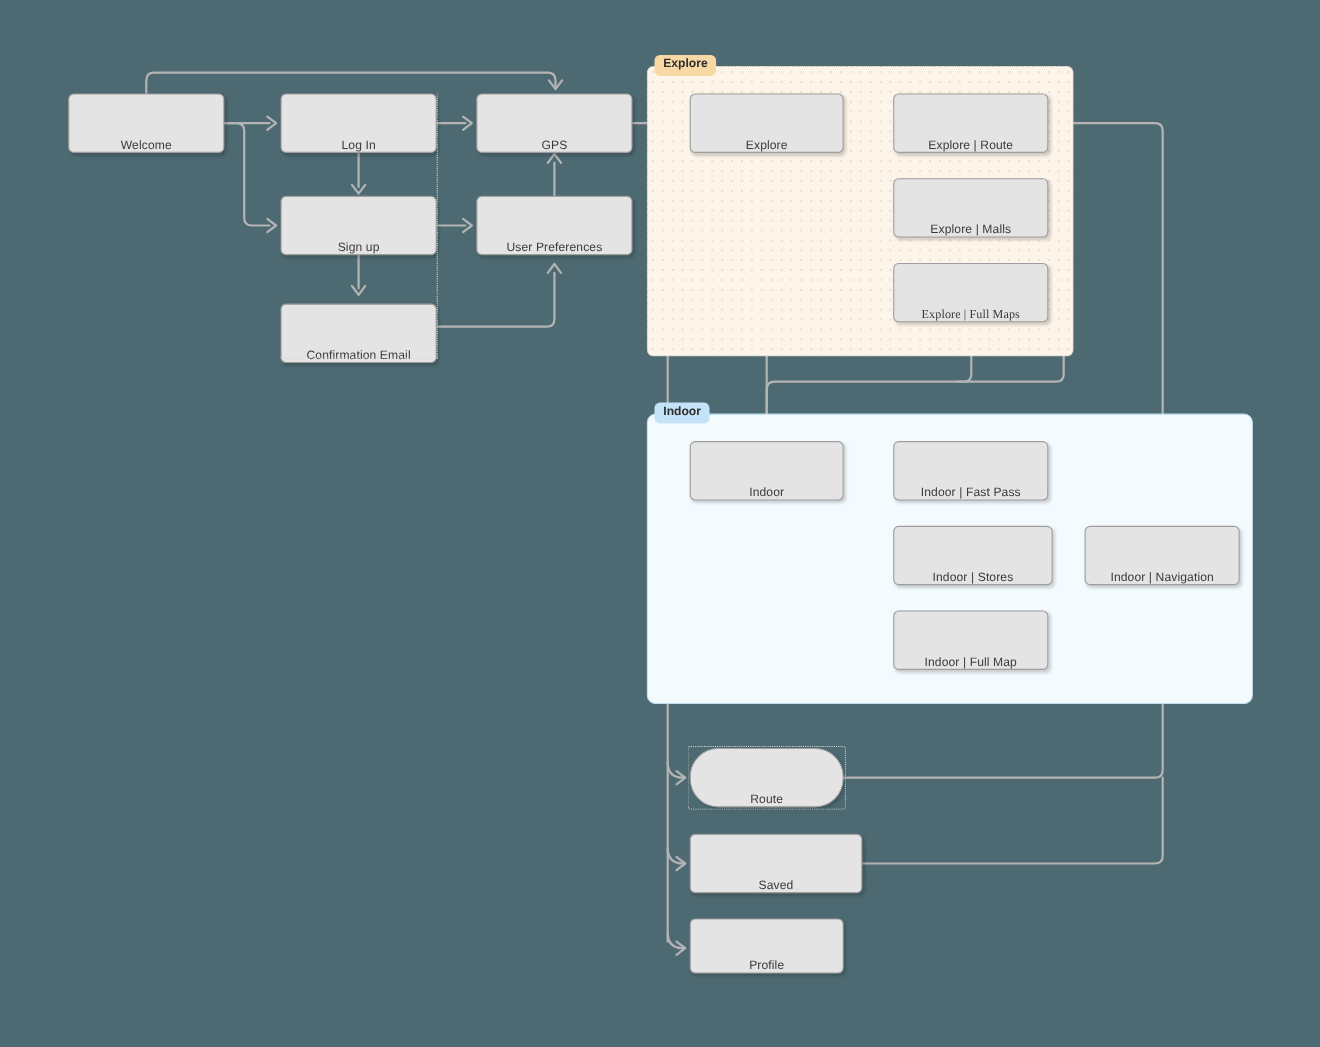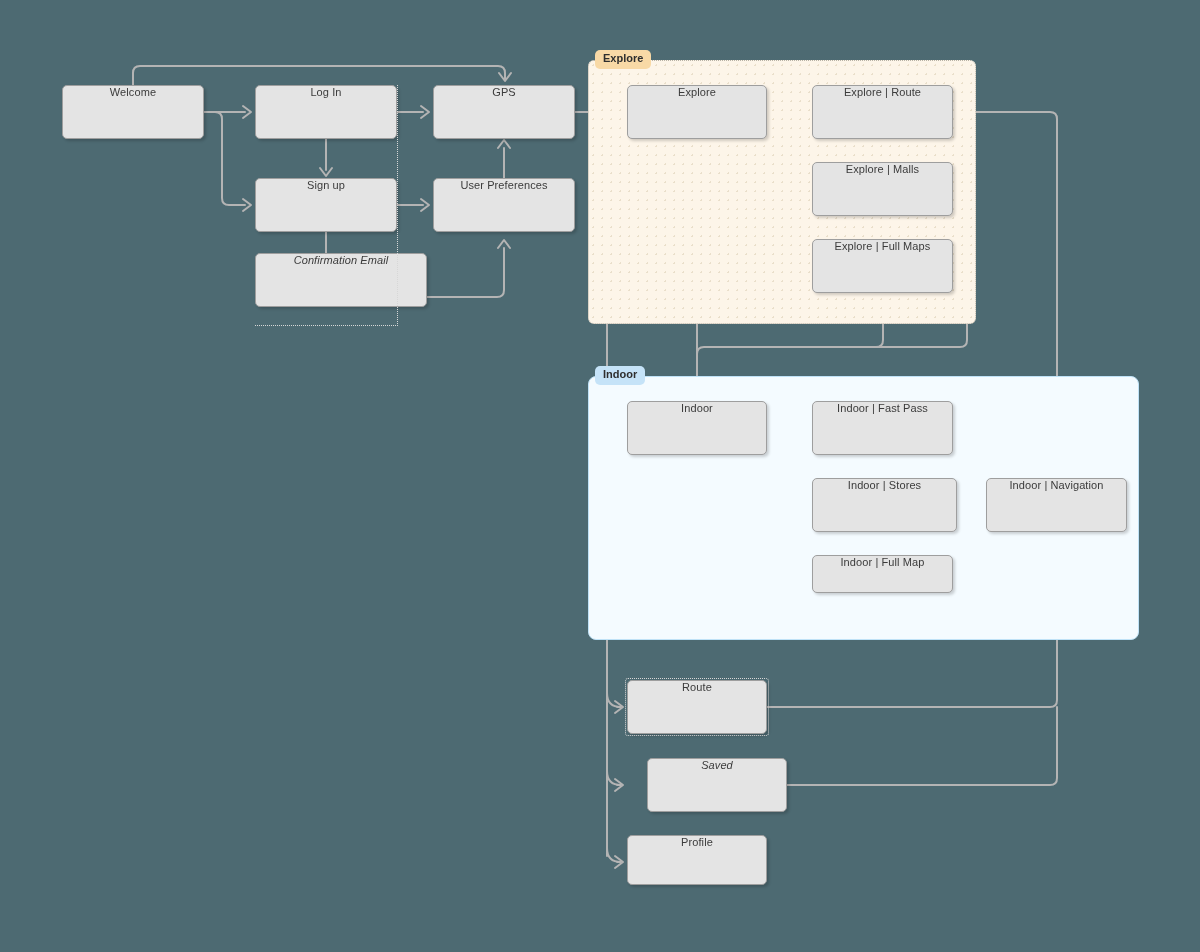--- a/index.html
+++ b/index.html
@@ -66,21 +66,21 @@
 
   
   .node {
     position: absolute;
     box-sizing: border-box;
     background: #e4e4e4;
     border: 1px solid #9e9e9e;
     border-radius: 5px;
     box-shadow: 2px 2px 3px rgba(0,0,0,0.18);
     display: flex;
-    align-items: flex-start;
+    align-items: flex-end;
     justify-content: center;
     color: #3b3b3b;
     font-size: 11px;
     letter-spacing: 0.1px;
     text-align: center;
     user-select: none;
   }
   .node-label { pointer-events: none; }
 
   
@@ -218,65 +218,65 @@
   </div>
 
   <div class="node" style="left:433px; top:85px; width:142px; height:54px;">
     <span class="node-label">GPS</span>
   </div>
 
   <div class="node" style="left:433px; top:178px; width:142px; height:54px;">
     <span class="node-label">User Preferences</span>
   </div>
 
-  <div class="node" style="left:255px; top:253px; width:172px; height:54px;font-style:italic;">
+  <div class="node" style="left:255px; top:276px; width:142px; height:54px;">
     <span class="node-label">Confirmation Email</span>
   </div>
 
   <div class="node" style="left:627px; top:85px; width:140px; height:54px;">
     <span class="node-label">Explore</span>
   </div>
 
   <div class="node" style="left:812px; top:85px; width:141px; height:54px;">
     <span class="node-label">Explore | Route</span>
   </div>
 
   <div class="node" style="left:812px; top:162px; width:141px; height:54px;">
     <span class="node-label">Explore | Malls</span>
   </div>
 
-  <div class="node" style="left:812px; top:239px; width:141px; height:54px;">
+  <div class="node" style="left:812px; top:239px; width:141px; height:54px;font-family:Liberation Serif, serif;">
     <span class="node-label">Explore | Full Maps</span>
   </div>
 
   <div class="node" style="left:627px; top:401px; width:140px; height:54px;">
     <span class="node-label">Indoor</span>
   </div>
 
   <div class="node" style="left:812px; top:401px; width:141px; height:54px;">
     <span class="node-label">Indoor | Fast Pass</span>
   </div>
 
   <div class="node" style="left:812px; top:478px; width:145px; height:54px;">
     <span class="node-label">Indoor | Stores</span>
   </div>
 
-  <div class="node" style="left:812px; top:555px; width:141px; height:38px;">
+  <div class="node" style="left:812px; top:555px; width:141px; height:54px;">
     <span class="node-label">Indoor | Full Map</span>
   </div>
 
   <div class="node" style="left:986px; top:478px; width:141px; height:54px;">
     <span class="node-label">Indoor | Navigation</span>
   </div>
 
-  <div class="node" style="left:627px; top:680px; width:140px; height:54px;">
+  <div class="node" style="left:627px; top:680px; width:140px; height:54px;border-radius:26px;">
     <span class="node-label">Route</span>
   </div>
 
-  <div class="node" style="left:647px; top:758px; width:140px; height:54px;font-style:italic;">
+  <div class="node" style="left:627px; top:758px; width:157px; height:54px;">
     <span class="node-label">Saved</span>
   </div>
 
   <div class="node" style="left:627px; top:835px; width:140px; height:50px;">
     <span class="node-label">Profile</span>
   </div>
 
   <div class="marquee marquee-route" style="left:625px; top:678px; width:144px; height:58px;"></div>
 
   <div class="marquee marquee-left" style="left:255px; top:85px; width:143px; height:241px;"></div>

